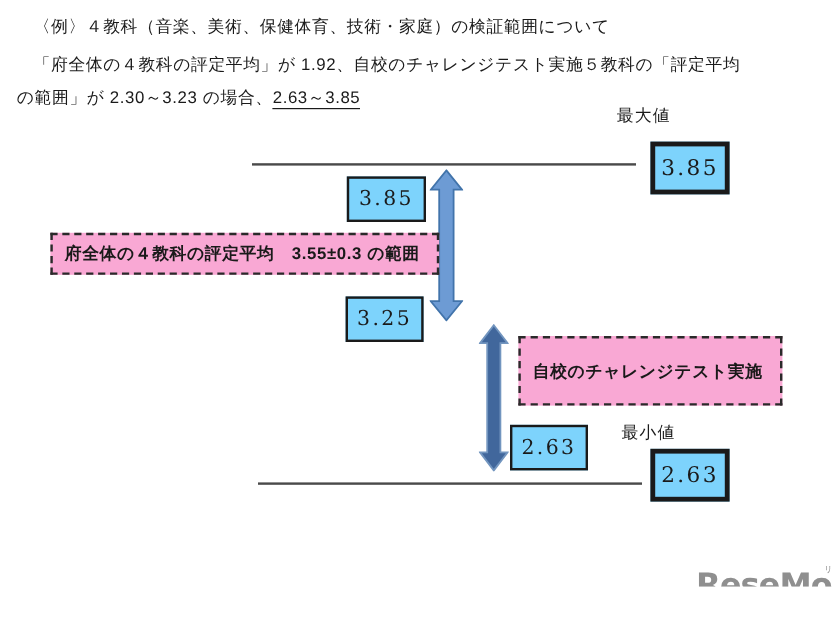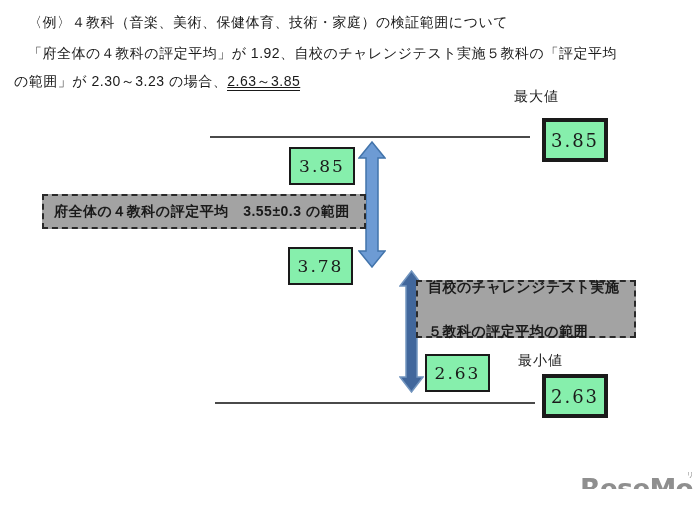--- a/index.html
+++ b/index.html
@@ -7,31 +7,31 @@
   .stage {
     position: relative;
     width: 694px; height: 489px;
     background: #ffffff;
     overflow: hidden;
     font-family: "Liberation Sans", "DejaVu Sans", sans-serif;
     color: #1a1a1a;
   }
   .hline { position: absolute; height: 2px; background: #4a4a4a; }
   .htext { position: absolute; font-size: 14px; line-height: 20px; letter-spacing: 0.5px; white-space: nowrap; }
-  .underline { border-bottom: 1.5px solid #1a1a1a; padding-bottom: 1px; text-decoration: underline; }
+  .underline { border-bottom: 1.5px solid #1a1a1a; padding-bottom: 1px; }
   .valbox {
-    position: absolute; background: #86efac;
+    position: absolute; background: #7dd3fc;
     border: 2px solid #1a1a1a;
     display: flex; align-items: center; justify-content: center;
     font-family: "DejaVu Serif", "Liberation Serif", serif;
     font-size: 17px; letter-spacing: 2px;
   }
   .valbox.bold { border-width: 4px; font-size: 18px; }
   .dashbox {
-    position: absolute; background: #a3a3a3;
+    position: absolute; background: #f9a8d4;
     border: 2px dashed #2a2a2a;
     display: flex; flex-direction: column; justify-content: center;
     font-weight: bold; font-size: 14px; letter-spacing: 0.5px;
     white-space: nowrap;
   }
   .dashbox .cap-line { padding: 0 10px; line-height: 25px; }
   .sidelabel { position: absolute; font-size: 14px; letter-spacing: 1px; white-space: nowrap; }
   .arrow-svg { position: absolute; }
   .logo {
     position: absolute; left: 580px; top: 473px;
@@ -65,31 +65,30 @@
 
   <svg class="arrow-svg" style="left:358px; top:141px;" width="28" height="127" viewBox="0 0 28 127">
     <path d="M14 1 L27 17 L20 17 L20 110 L27 110 L14 126 L1 110 L8 110 L8 17 L1 17 Z" stroke-width="1.5" fill="#6d9bd4"></path>
     <path d="M14 1 L27 17 L20 17 L20 110 L27 110 L14 126 L1 110 L8 110 L8 17 L1 17 Z" fill="none" stroke-width="1.5" stroke="#4274ab"></path>
   </svg>
 
   <div class="dashbox" style="left:42px; top:194px; width:324px; height:35px;">
     <div class="cap-line">府全体の４教科の評定平均　3.55±0.3 の範囲</div>
   </div>
 
-  <div class="valbox" style="left:288px; top:247px; width:65px; height:38px;">3.78</div>
+  <div class="valbox" style="left:288px; top:247px; width:65px; height:38px;">3.25</div>
 
 
   <svg class="arrow-svg" style="left:399px; top:270px;" width="25" height="123" viewBox="0 0 25 123">
     <path d="M12.5 1 L24 16 L18 16 L18 107 L24 107 L12.5 122 L1 107 L7 107 L7 16 L1 16 Z" stroke-width="1.5" fill="#41679c"></path>
     <path d="M12.5 1 L24 16 L18 16 L18 107 L24 107 L12.5 122 L1 107 L7 107 L7 16 L1 16 Z" fill="none" stroke-width="1.5" stroke="#7295bf"></path>
   </svg>
 
-  <div class="dashbox" style="left:416px; top:280px; width:220px; height:58px;gap:19px;">
+  <div class="dashbox" style="left:432px; top:280px; width:220px; height:58px;gap:19px;">
     <div class="cap-line">自校のチャレンジテスト実施</div>
-    <div class="cap-line">５教科の評定平均の範囲</div>
   </div>
 
   <div class="valbox" style="left:425px; top:354px; width:65px; height:38px;">2.63</div>
 
   <div class="sidelabel" style="left:518px; top:352px;">最小値</div>
   <div class="valbox bold" style="left:542px; top:374px; width:66px; height:44px;">2.63</div>
 
   <div class="hline" style="left:215px; top:402px; width:320px;"></div>
 
   <div class="logo">

